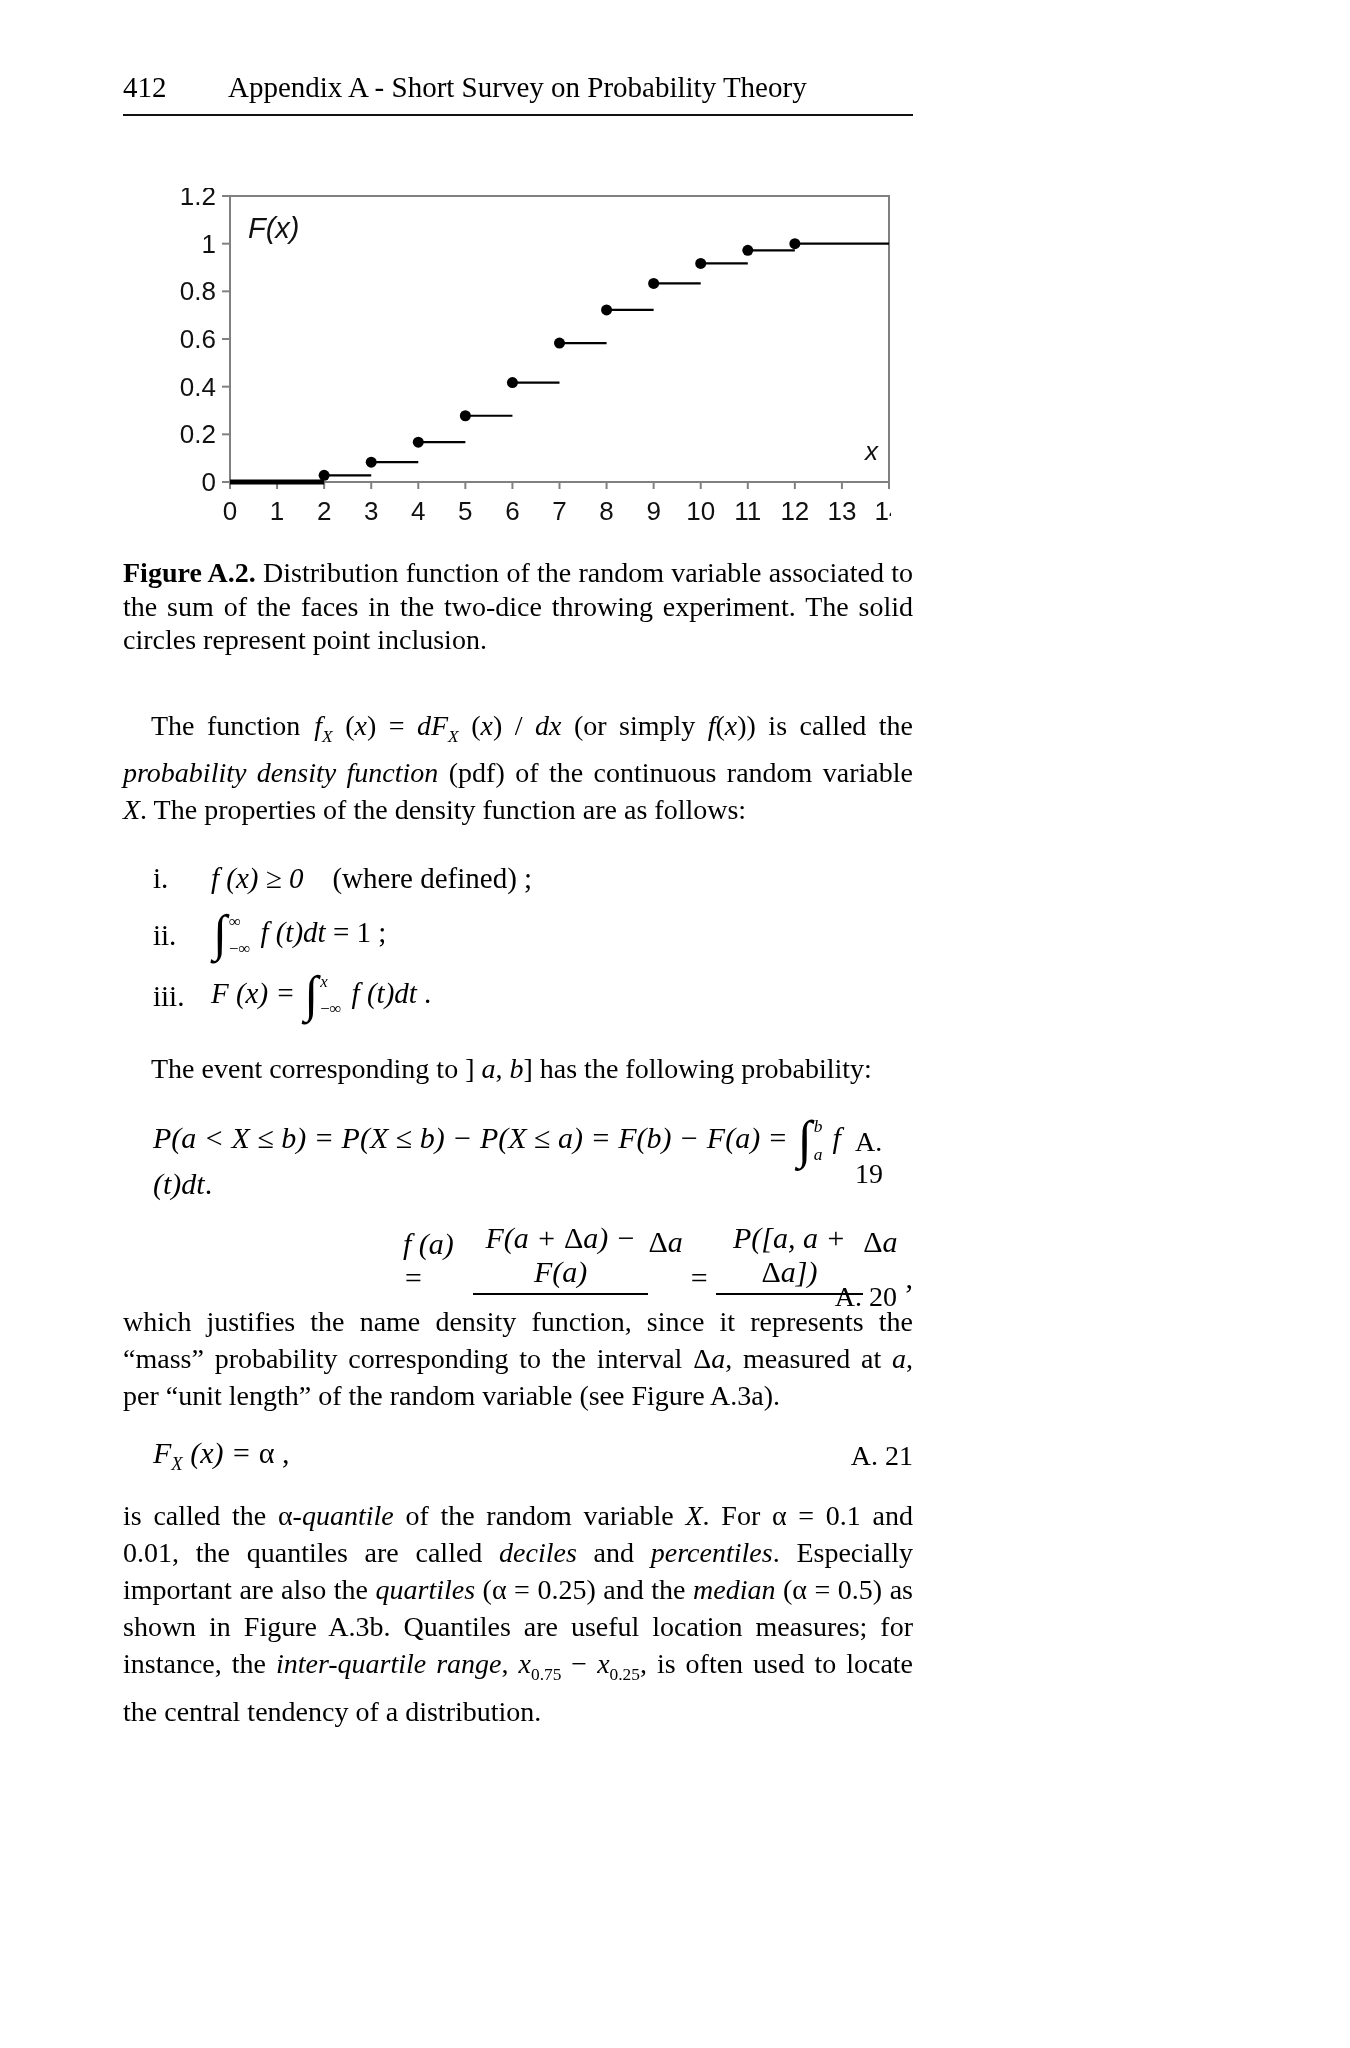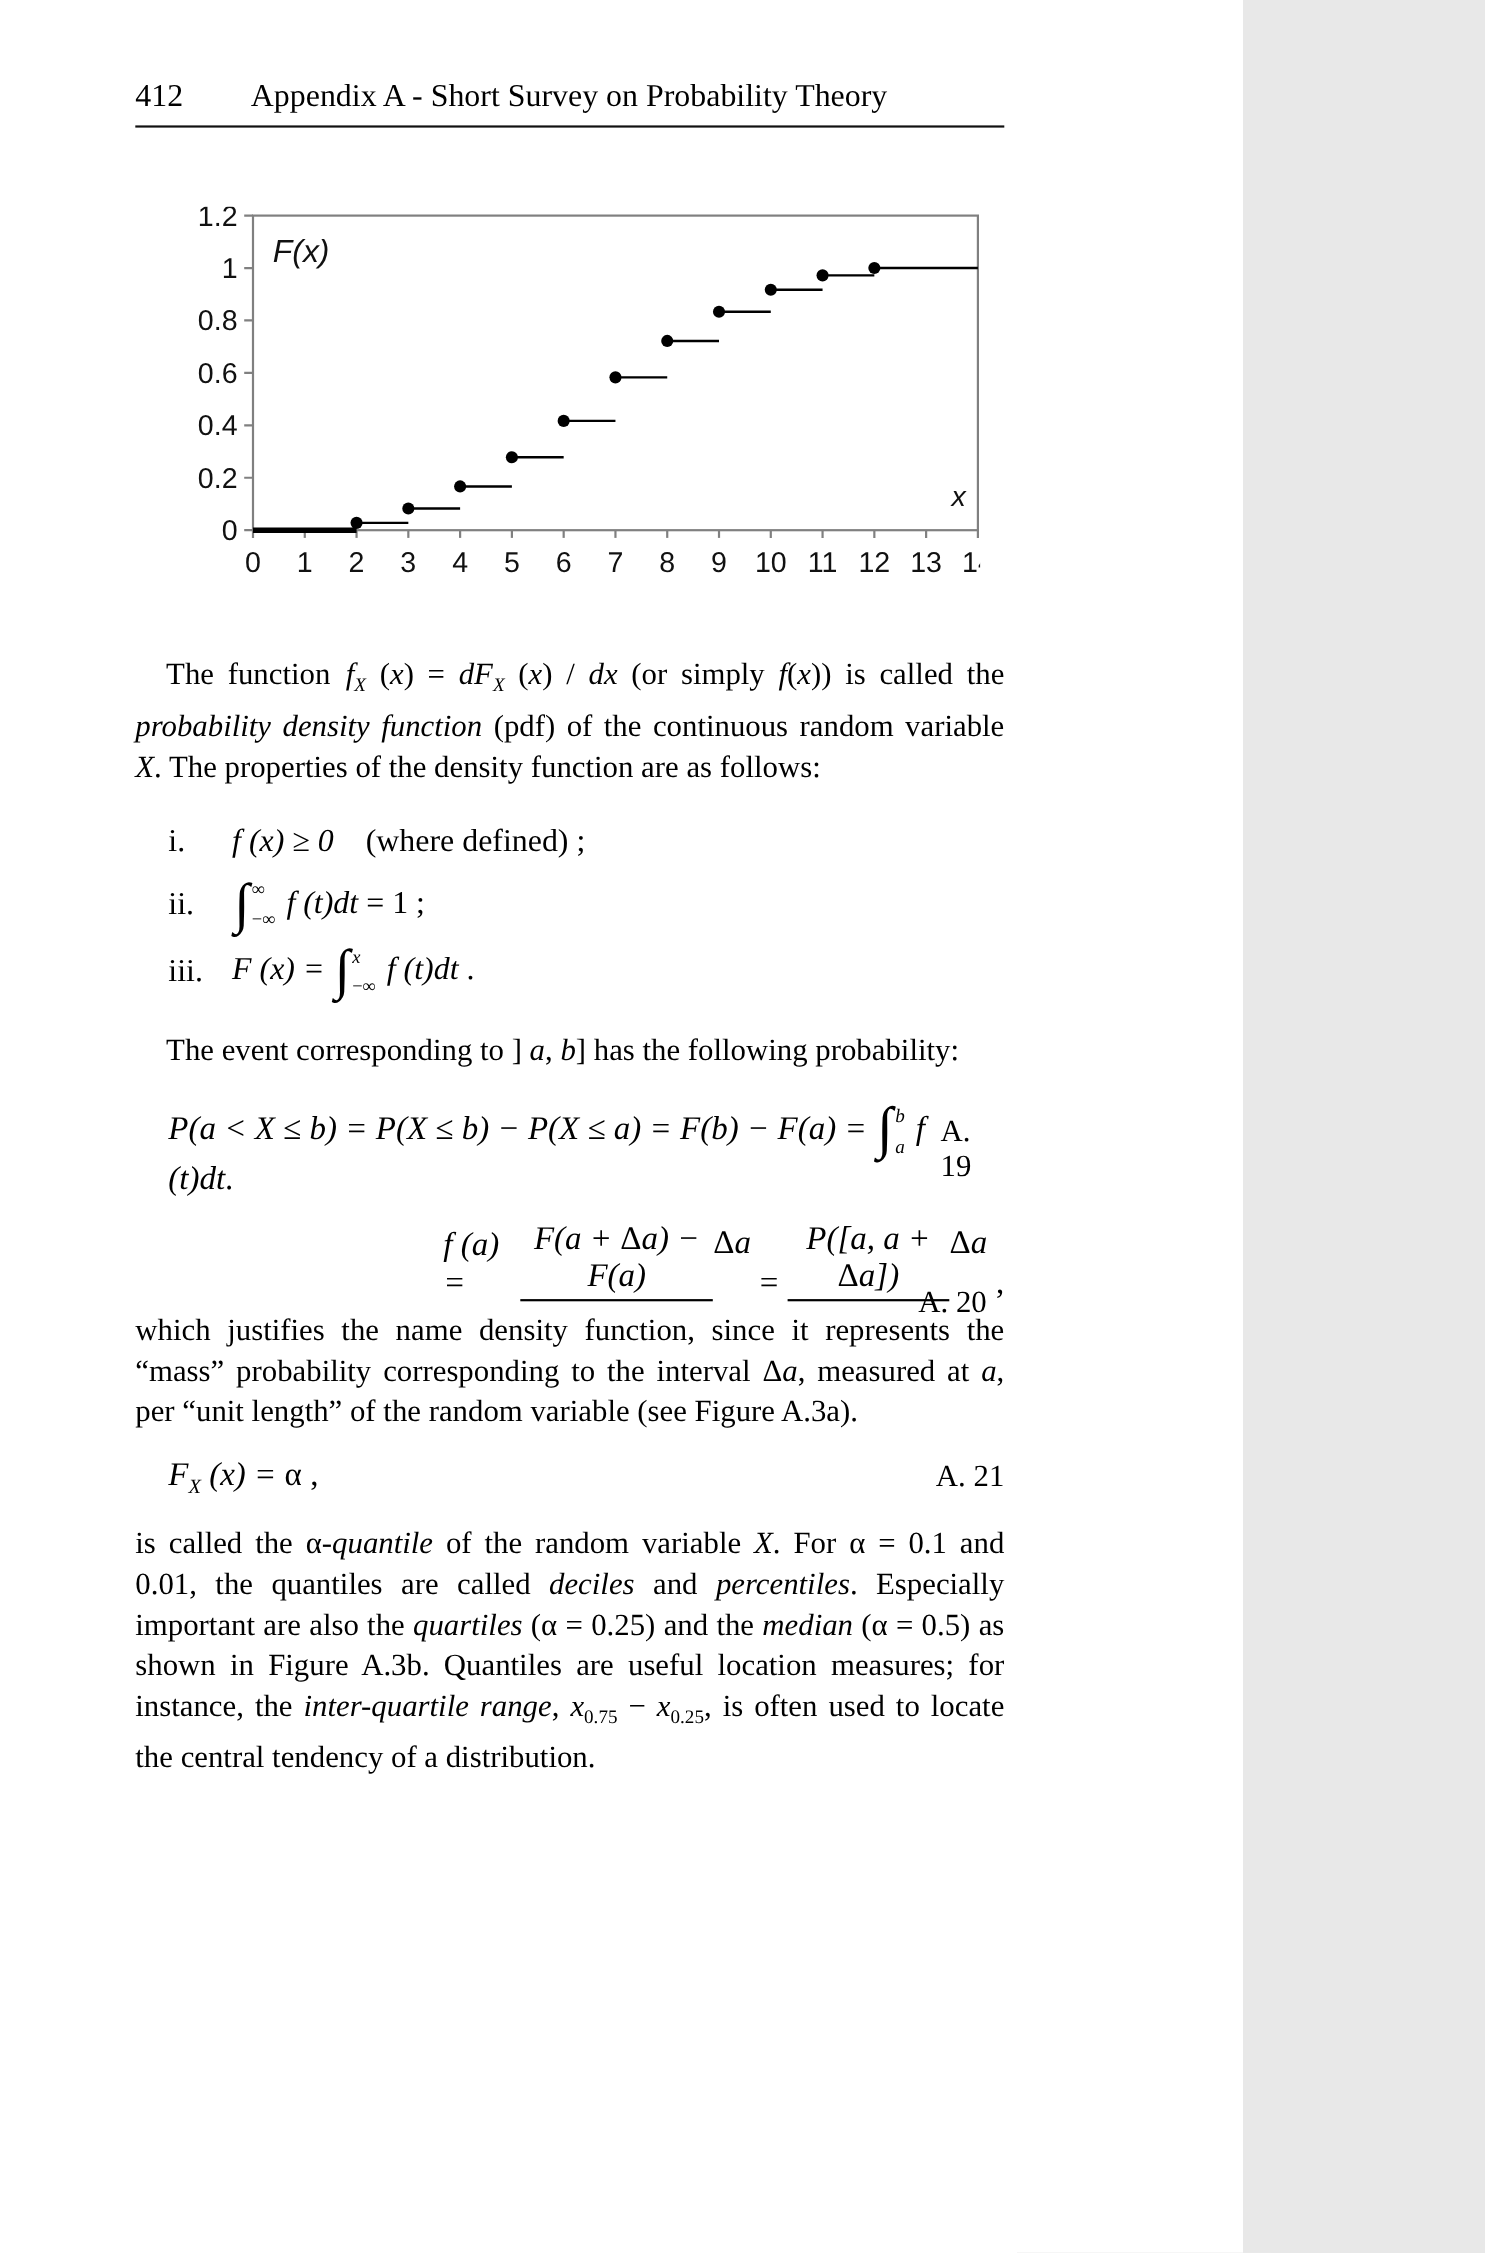--- a/index.html
+++ b/index.html
@@ -1,16 +1,16 @@
 <!DOCTYPE html>
 <html><head>
 <meta charset="utf-8">
 <style>
   html,body{margin:0;padding:0;background:#e8e8e8;}
-  .page{width:1130px;height:2048px;background:#ffffff;position:relative;overflow:hidden;
+  .page{width:1350px;height:2048px;background:#ffffff;position:relative;overflow:hidden;
         font-family:"Liberation Serif","DejaVu Serif",serif;color:#000;}
   .content{position:absolute;left:123px;top:70px;width:790px;}
 
   
   .header{display:flex;font-size:29px;line-height:34px;}
   .page-num{width:105px;}
   .header-rule{border-bottom:2.5px solid #111;margin-top:10px;}
 
   
   .figure{margin-top:72px;margin-left:0px;}
@@ -140,20 +140,21 @@
             <line x1="624.7857142857143" x2="671.8571428571429" y1="62.339999999999975" y2="62.339999999999975" stroke="#000000" stroke-width="2.2"></line>
             <circle cx="624.7857142857143" cy="62.339999999999975" r="5.5" fill="#000000"></circle>
             <line x1="671.8571428571429" x2="766" y1="55.66666666666666" y2="55.66666666666666" stroke="#000000" stroke-width="2.2"></line>
             <circle cx="671.8571428571429" cy="55.66666666666666" r="5.5" fill="#000000"></circle>
           </g>
           <text x="125" y="50" font-size="29" font-style="italic">F(x)</text>
           <text x="742" y="272" font-size="26" font-style="italic">x</text>
         </svg>
     </div>
 
+    <div class="caption"><span class="b">Figure A.2.</span><span> Distribution function of the random variable associated to the sum of the faces in the two-dice throwing experiment. The solid circles represent point inclusion.</span></div>
 
     <p class="para indent mt-p1"><span>The function </span><span class="i">f</span><sub><span class="i">X</span></sub><span> (</span><span class="i">x</span><span>) = </span><span class="i">dF</span><sub><span class="i">X</span></sub><span> (</span><span class="i">x</span><span>) / </span><span class="i">dx</span><span> (or simply </span><span class="i">f</span><span>(</span><span class="i">x</span><span>)) is called the </span><span class="i">probability density function</span><span> (pdf) of the continuous random variable </span><span class="i">X</span><span>. The properties of the density function are as follows:</span></p>
 
     <div class="list">
       <div class="list-item">
         <span class="roman">i.</span>
         <span class="math"><span>f (x) ≥ 0</span><span class="up">  (where defined) ;</span></span>
       </div>
       <div class="list-item">
         <span class="roman">ii.</span>

